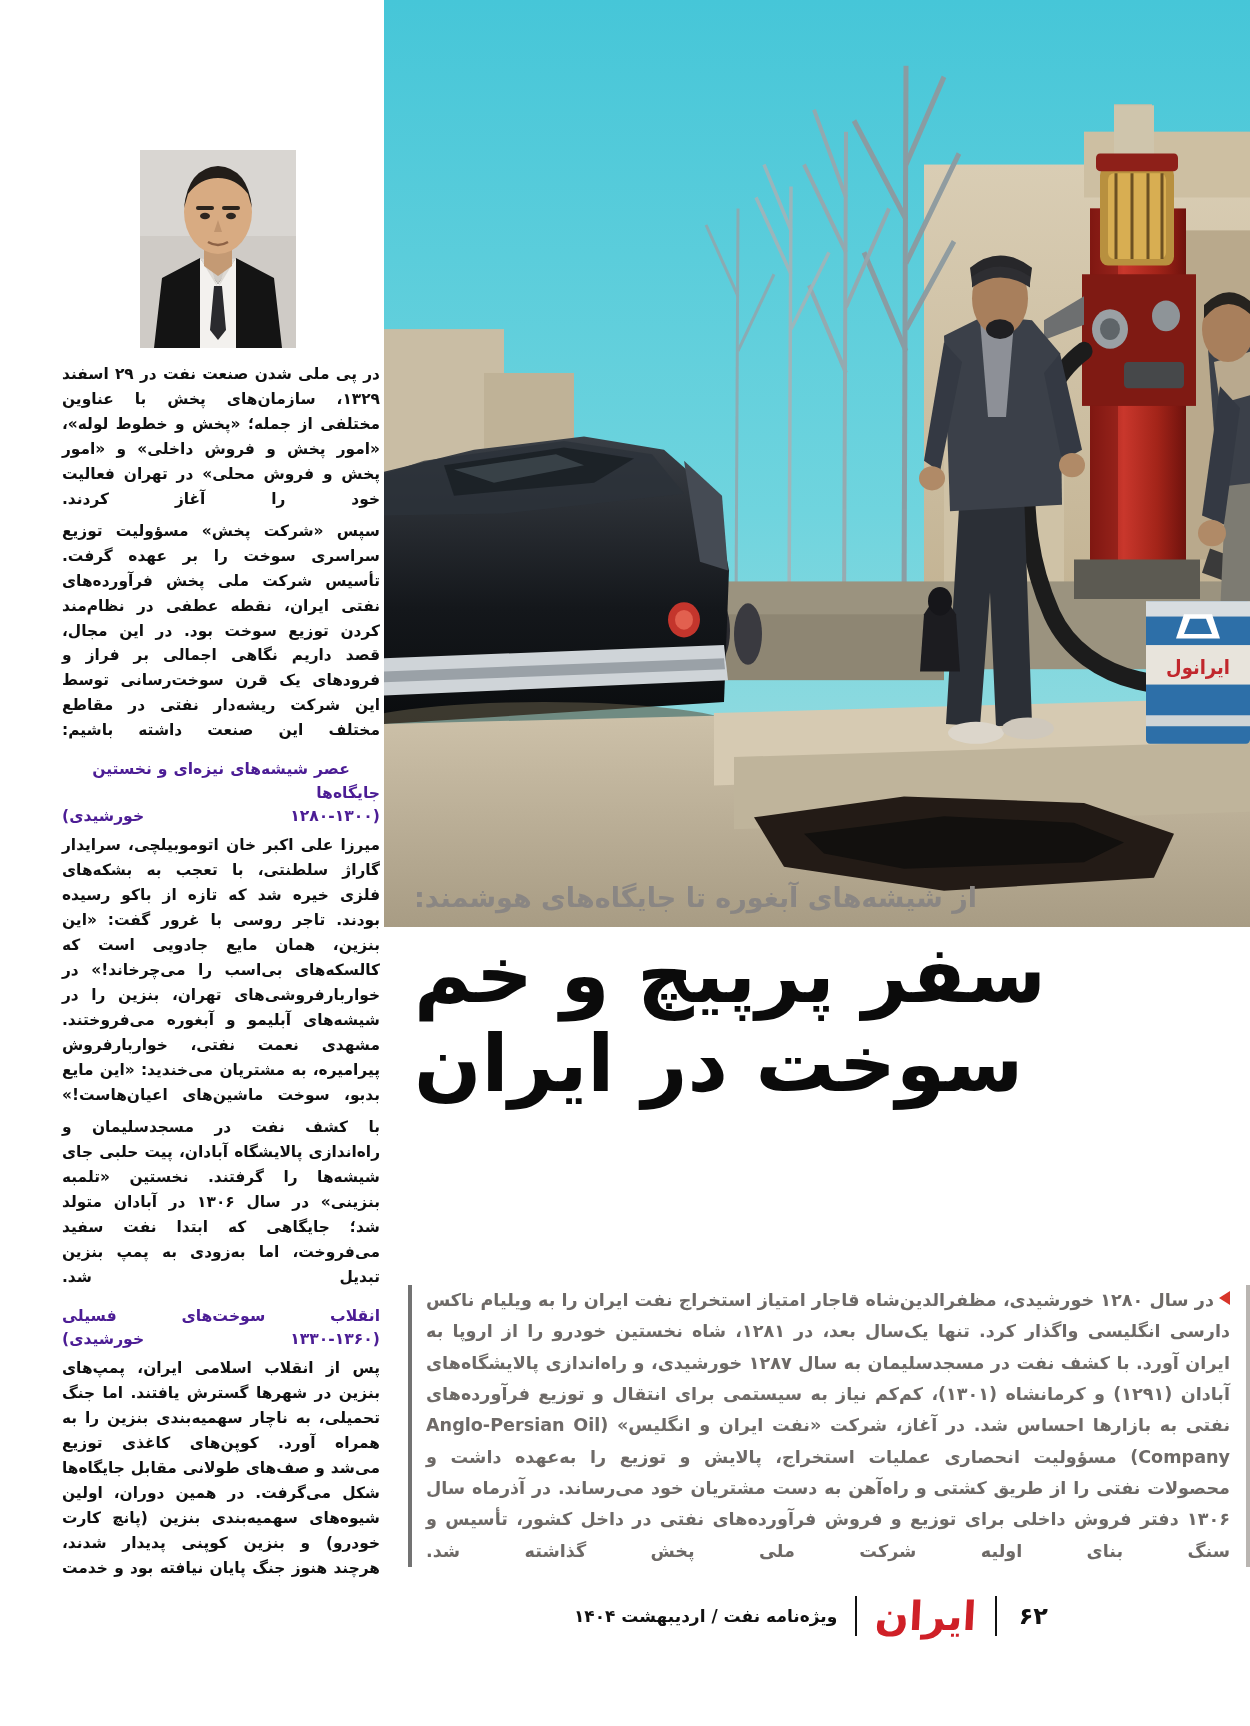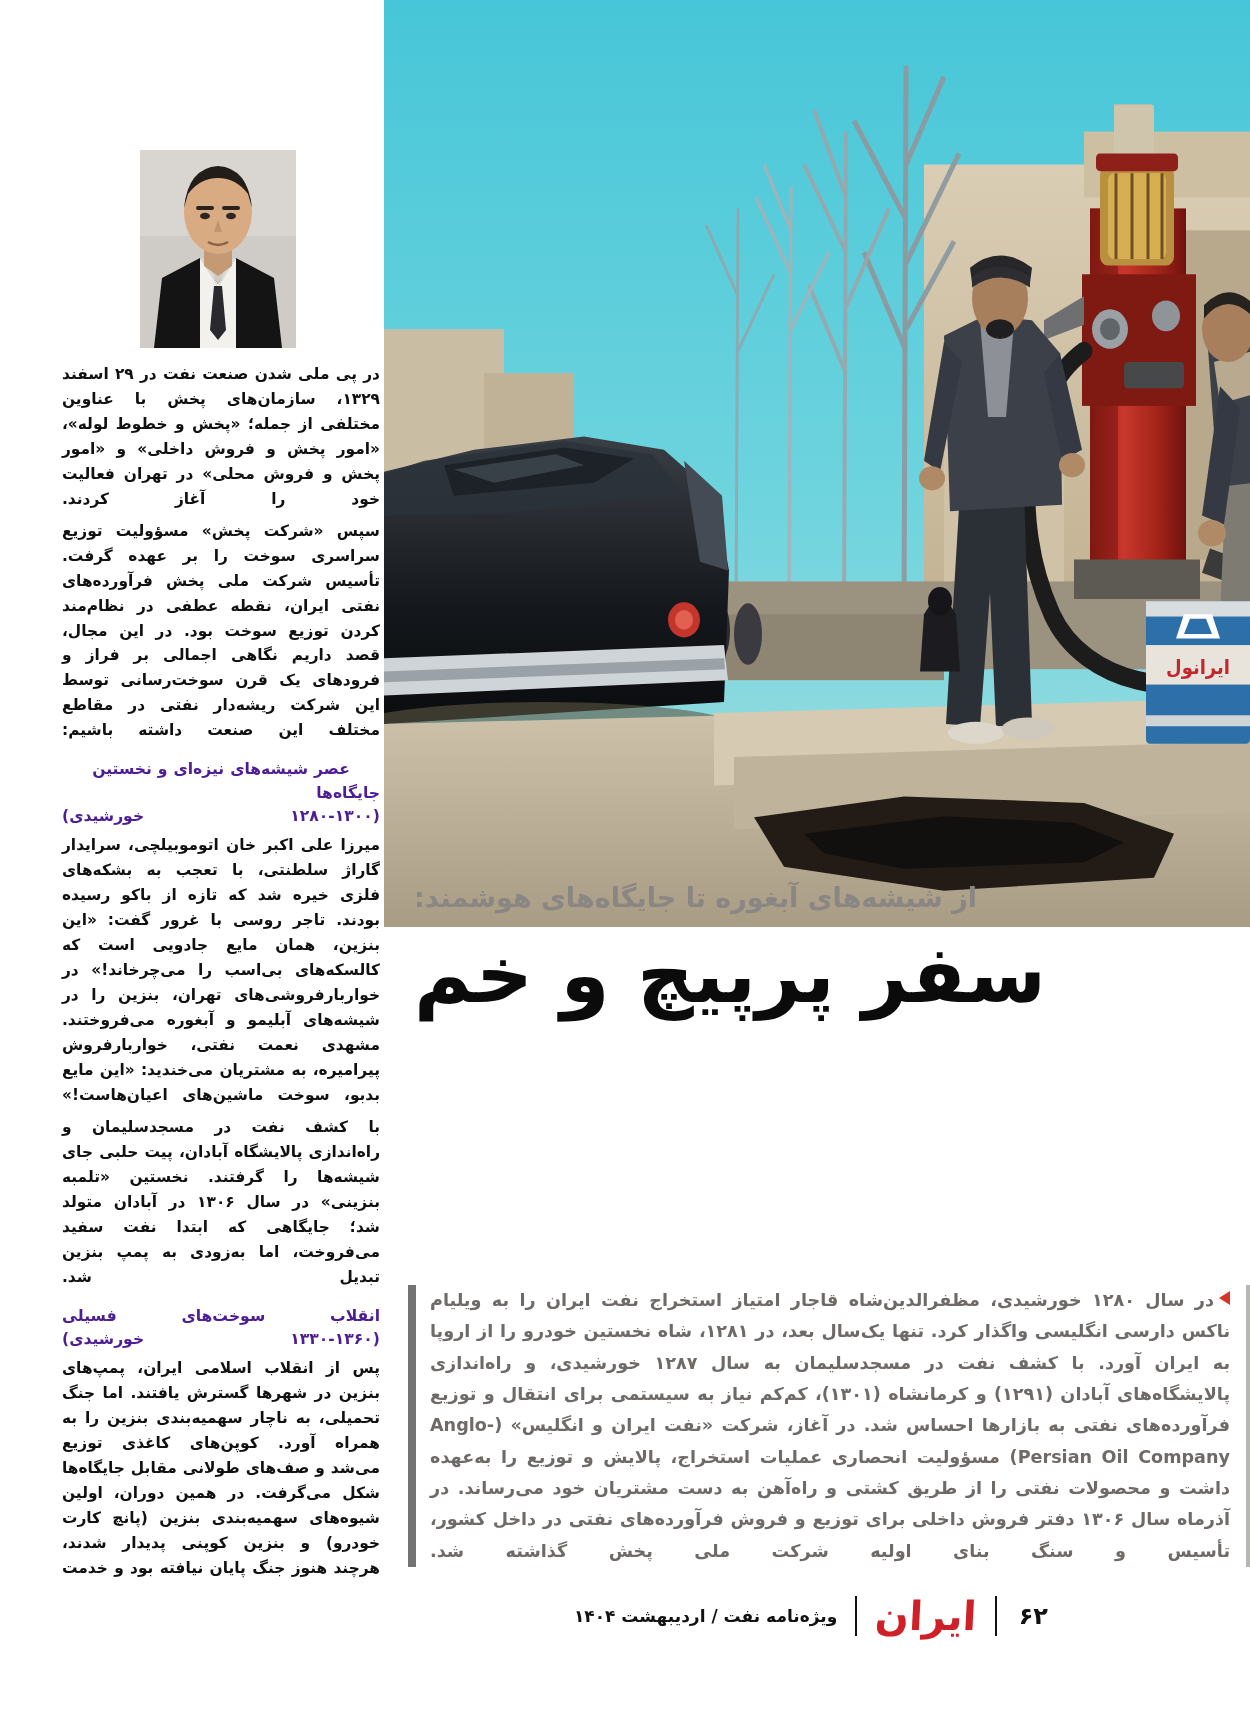--- a/index.html
+++ b/index.html
@@ -82,21 +82,21 @@
     padding-left:4px;
   }
   .bigtitle .l1,.bigtitle .l2{display:block;white-space:nowrap;}
 
   
   .lead{
     position:absolute;left:408px;top:1285px;width:842px;
     padding-right:16px;padding-left:14px;
     box-sizing:border-box;
     border-right:4px solid #b9b5b1;
-    border-left:8px solid #737373;
+    border-left:4px solid #737373;
     font-size:17.6px;line-height:1.78;color:#6e6a67;
     font-weight:600;
     text-align:justify;text-align-last:justify;
   }
   .lead .redtri{
     display:inline-block;width:0;height:0;vertical-align:1px;
     border-top:7px solid transparent;border-bottom:7px solid transparent;
     border-right:11px solid #d8352a;margin-left:5px;
   }
 
@@ -349,20 +349,21 @@
       </div>
 
       <p class="tight">پس از انقلاب اسلامی ایران، پمپ‌های بنزین در شهرها گسترش یافتند. اما جنگ تحمیلی، به ناچار سهمیه‌بندی بنزین را به همراه آورد. کوپن‌های کاغذی توزیع می‌شد و صف‌های طولانی مقابل جایگاه‌ها شکل می‌گرفت. در همین دوران، اولین شیوه‌های سهمیه‌بندی بنزین (پانچ کارت خودرو) و بنزین کوپنی پدیدار شدند، هرچند هنوز جنگ پایان نیافته بود و خدمت</p>
     </div>
   </div>
 
   <div class="headblock">
     <div class="kicker">از شیشه‌های آبغوره تا جایگاه‌های هوشمند:</div>
     <div class="bigtitle">
       <span class="l1">سفر پرپیچ و خم</span>
+      <span class="l2">سوخت در ایران</span>
     </div>
   </div>
 
   <div class="lead">
     <span class="redtri"></span><span>در سال ۱۲۸۰ خورشیدی، مظفرالدین‌شاه قاجار امتیاز استخراج نفت ایران را به ویلیام ناکس دارسی انگلیسی واگذار کرد. تنها یک‌سال بعد، در ۱۲۸۱، شاه نخستین خودرو را از اروپا به ایران آورد. با کشف نفت در مسجدسلیمان به سال ۱۲۸۷ خورشیدی، و راه‌اندازی پالایشگاه‌های آبادان (۱۲۹۱) و کرمانشاه (۱۳۰۱)، کم‌کم نیاز به سیستمی برای انتقال و توزیع فرآورده‌های نفتی به بازارها احساس شد. در آغاز، شرکت «نفت ایران و انگلیس» (Anglo-Persian Oil Company) مسؤولیت انحصاری عملیات استخراج، پالایش و توزیع را به‌عهده داشت و محصولات نفتی را از طریق کشتی و راه‌آهن به دست مشتریان خود می‌رساند. در آذرماه سال ۱۳۰۶ دفتر فروش داخلی برای توزیع و فروش فرآورده‌های نفتی در داخل کشور، تأسیس و سنگ بنای اولیه شرکت ملی پخش گذاشته شد.</span>
   </div>
 
   <div class="footer">
     <div class="footer-inner">
       <div class="pagenum">۶۲</div>

